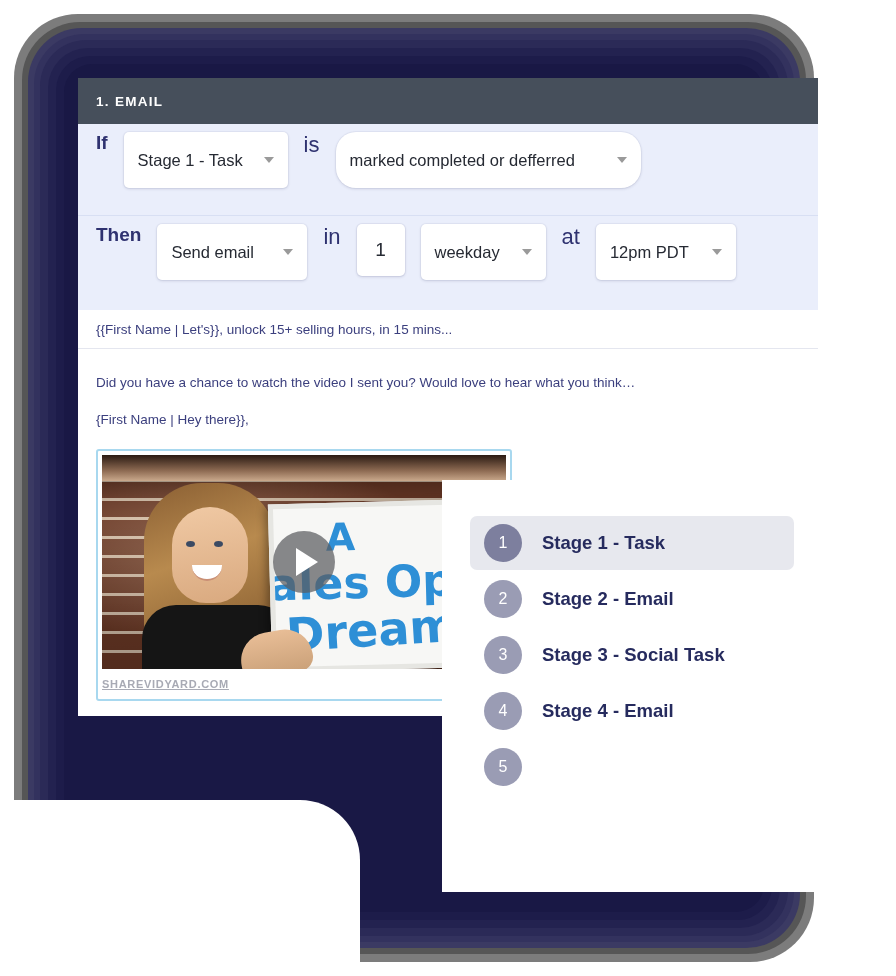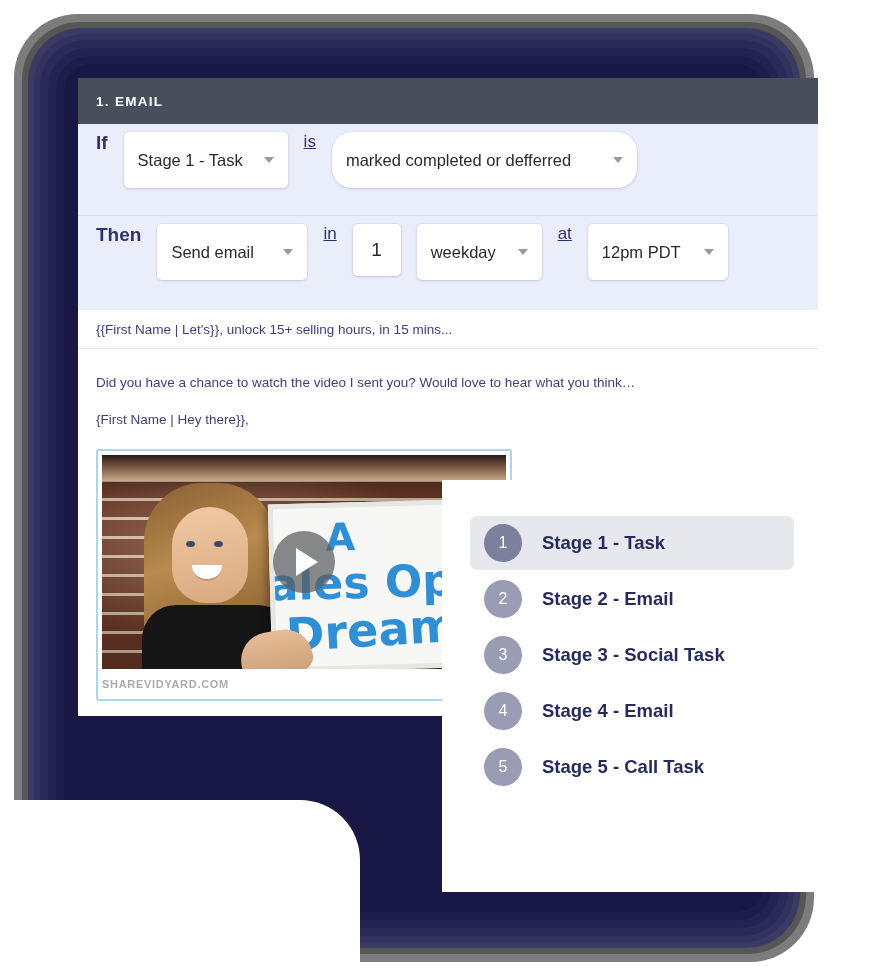--- a/index.html
+++ b/index.html
@@ -98,24 +98,23 @@
     width: 100%;
   }
 
   .rule-kw {
     color: #2f3270;
     font-size: 19px;
     font-weight: bold;
     margin-right: 16px;
   }
   .rule-kw.small {
-    font-size: 17px;
+    font-size: 22px;
     font-weight: normal;
     margin: 0 16px;
-    text-decoration: underline;
   }
 
   .select-box {
     background: #ffffff;
     border-radius: 5px;
     box-shadow: 0 1px 3px rgba(40,45,90,0.16), 0 0 0 1px rgba(40,45,90,0.04);
     display: flex;
     align-items: center;
     justify-content: space-between;
     padding: 0 14px;
@@ -324,20 +323,21 @@
     height: 30px;
     display: flex;
     align-items: center;
     background: #ffffff;
   }
   .video-caption span {
     color: #a8aab4;
     font-size: 11px;
     font-weight: bold;
     letter-spacing: 0.7px;
+    text-decoration: underline;
   }
 
   
   .stages-panel {
     position: absolute;
     left: 442px;
     top: 480px;
     width: 380px;
     height: 412px;
     background: #ffffff;
@@ -506,17 +506,16 @@
       <span class="stage-label">Stage 3 - Social Task</span>
     </div>
 
     <div class="stage-item">
       <span class="stage-num">4</span>
       <span class="stage-label">Stage 4 - Email</span>
     </div>
 
     <div class="stage-item">
       <span class="stage-num">5</span>
-      <span class="stage-label">Stage 5 - Call Task</span>
     </div>
   </div>
 
 </div>
 
 </body></html>

